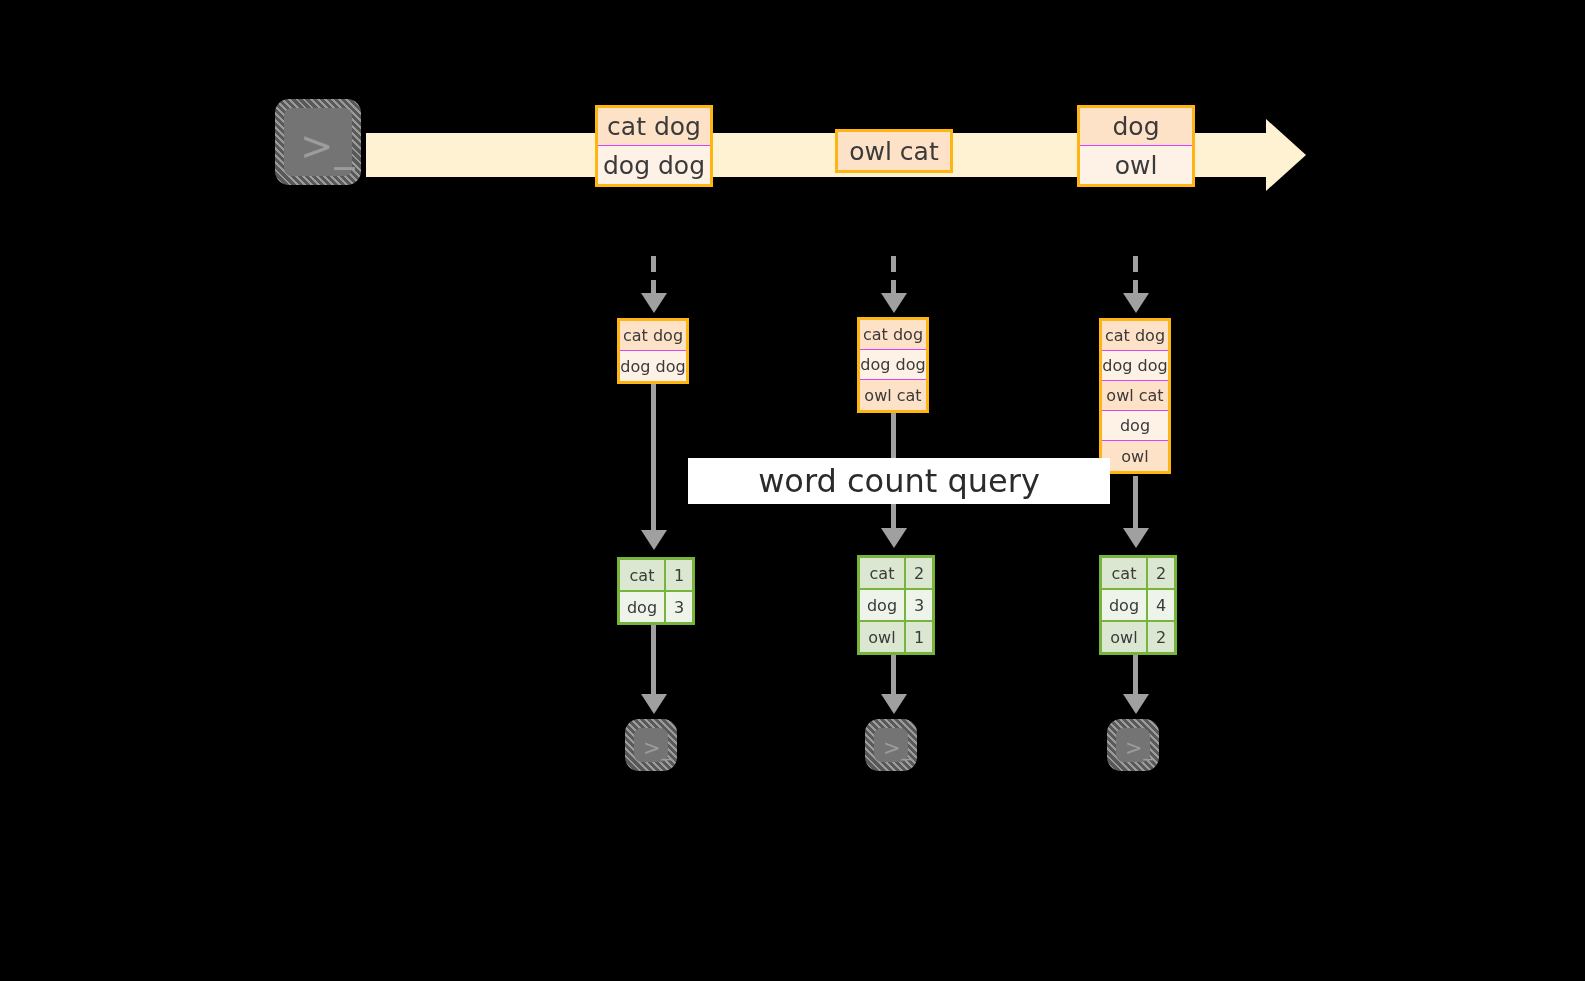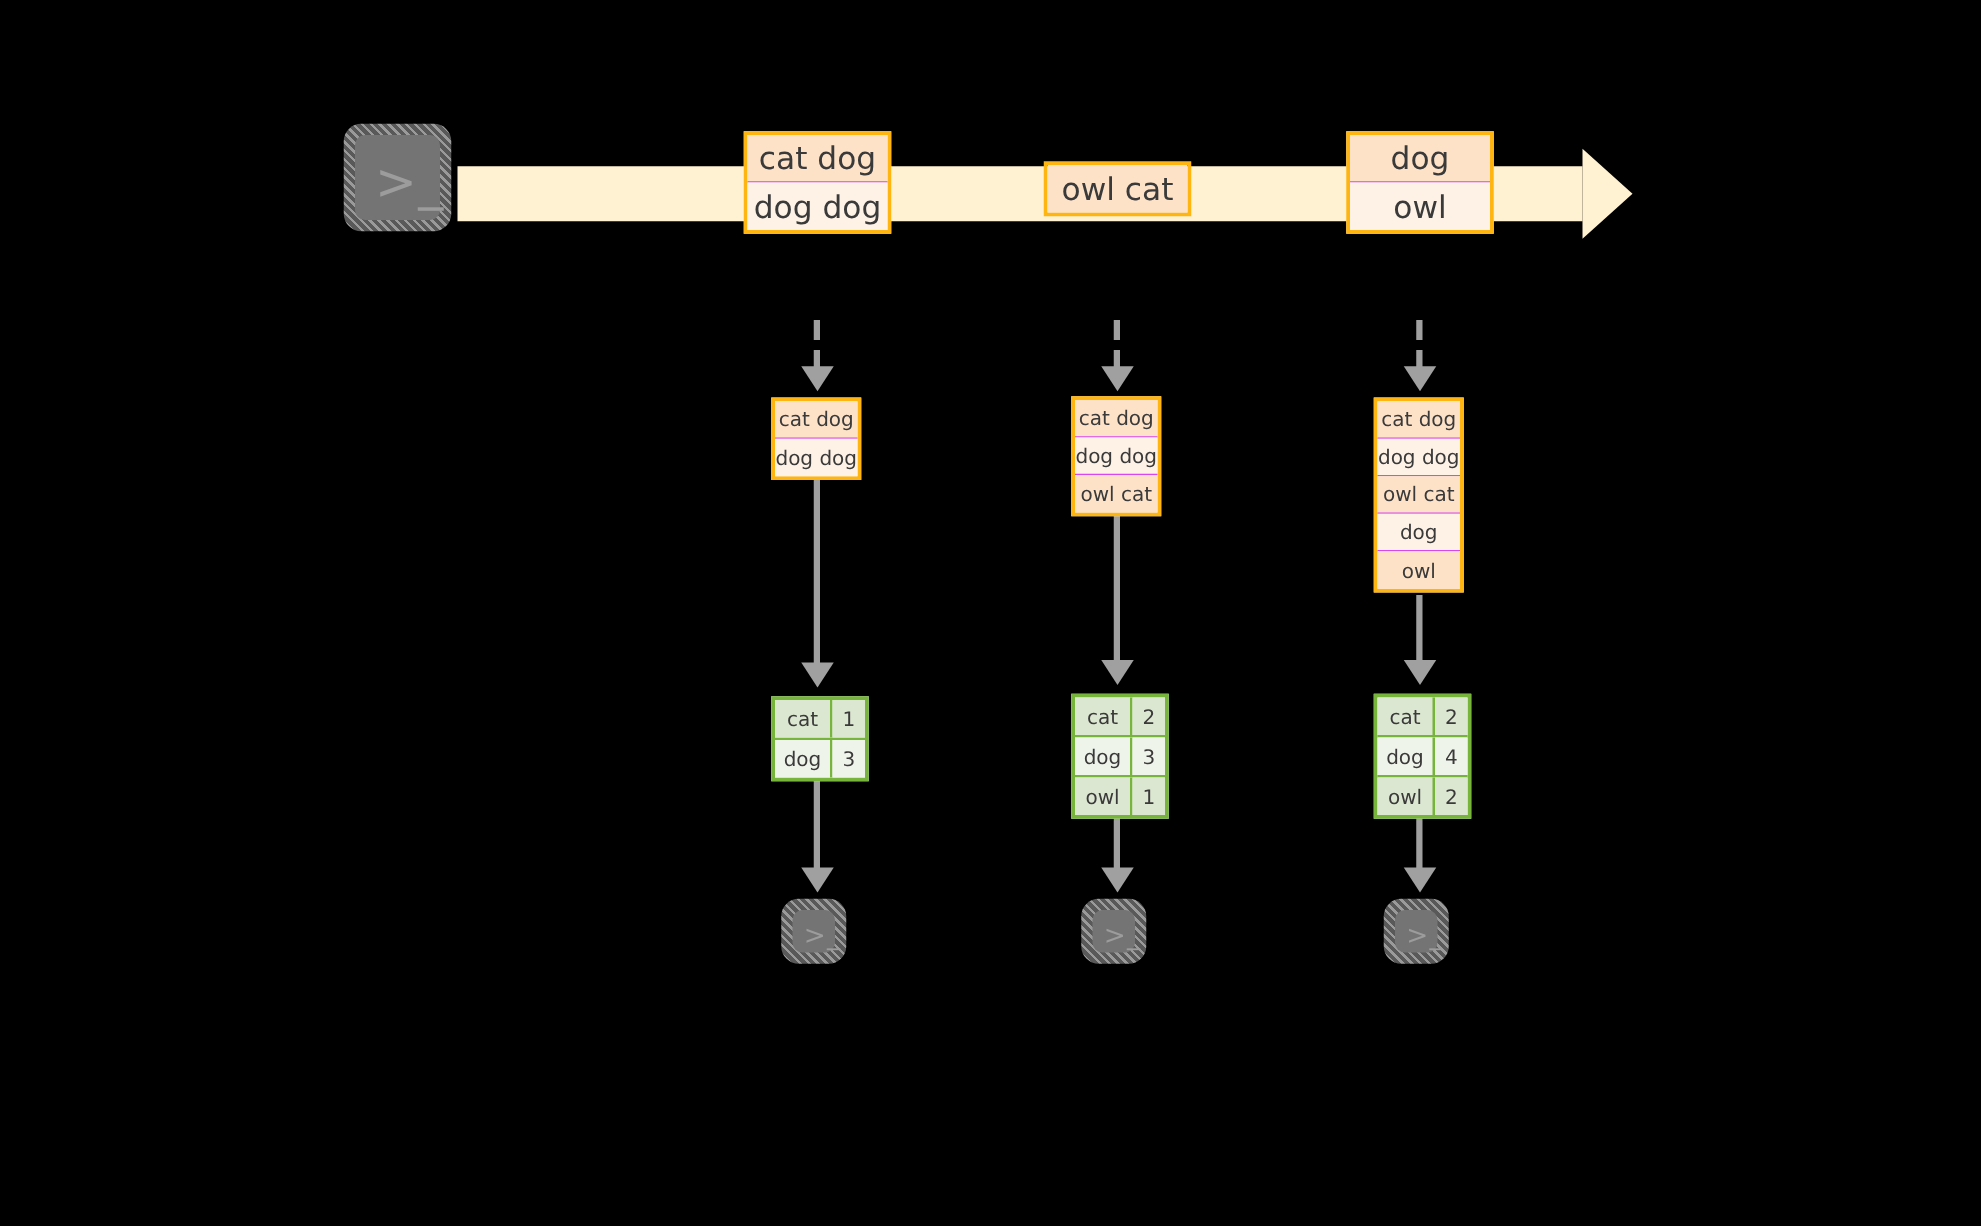--- a/index.html
+++ b/index.html
@@ -100,21 +100,21 @@
   
   .rec-stack.lg .rec-row { height: 38px; font-size: 25px; }
   
   .rec-stack.sm .rec-row { height: 30px; font-size: 16px; }
 
   
   .res-table {
     position: absolute;
     box-sizing: border-box;
     border: 3px solid #76B43C;
-    background: #ffffff;
+    background: #0f172a;
     z-index: 5;
   }
   .res-row {
     display: flex;
     height: 30px;
     border-bottom: 2px solid #76B43C;
   }
   .res-row:last-child { border-bottom: none; }
   .res-row .k, .res-row .v {
     box-sizing: border-box;
@@ -293,14 +293,15 @@
 
   <div class="conn" style="left:1133px; top:650px; height:48px;"></div>
   <div class="conn-head" style="left:1123px; top:694px;"></div>
 
   <div class="terminal small" style="left:1107px; top:719px; width:52px; height:52px;">
     <div class="hatch"></div>
     <div class="inner"></div>
     <div class="prompt">&gt;_</div>
   </div>
 
+  <div class="query-label" style="left:688px; top:458px; width:422px; height:46px;">word count query</div>
 
 </div>
 
 </body></html>

